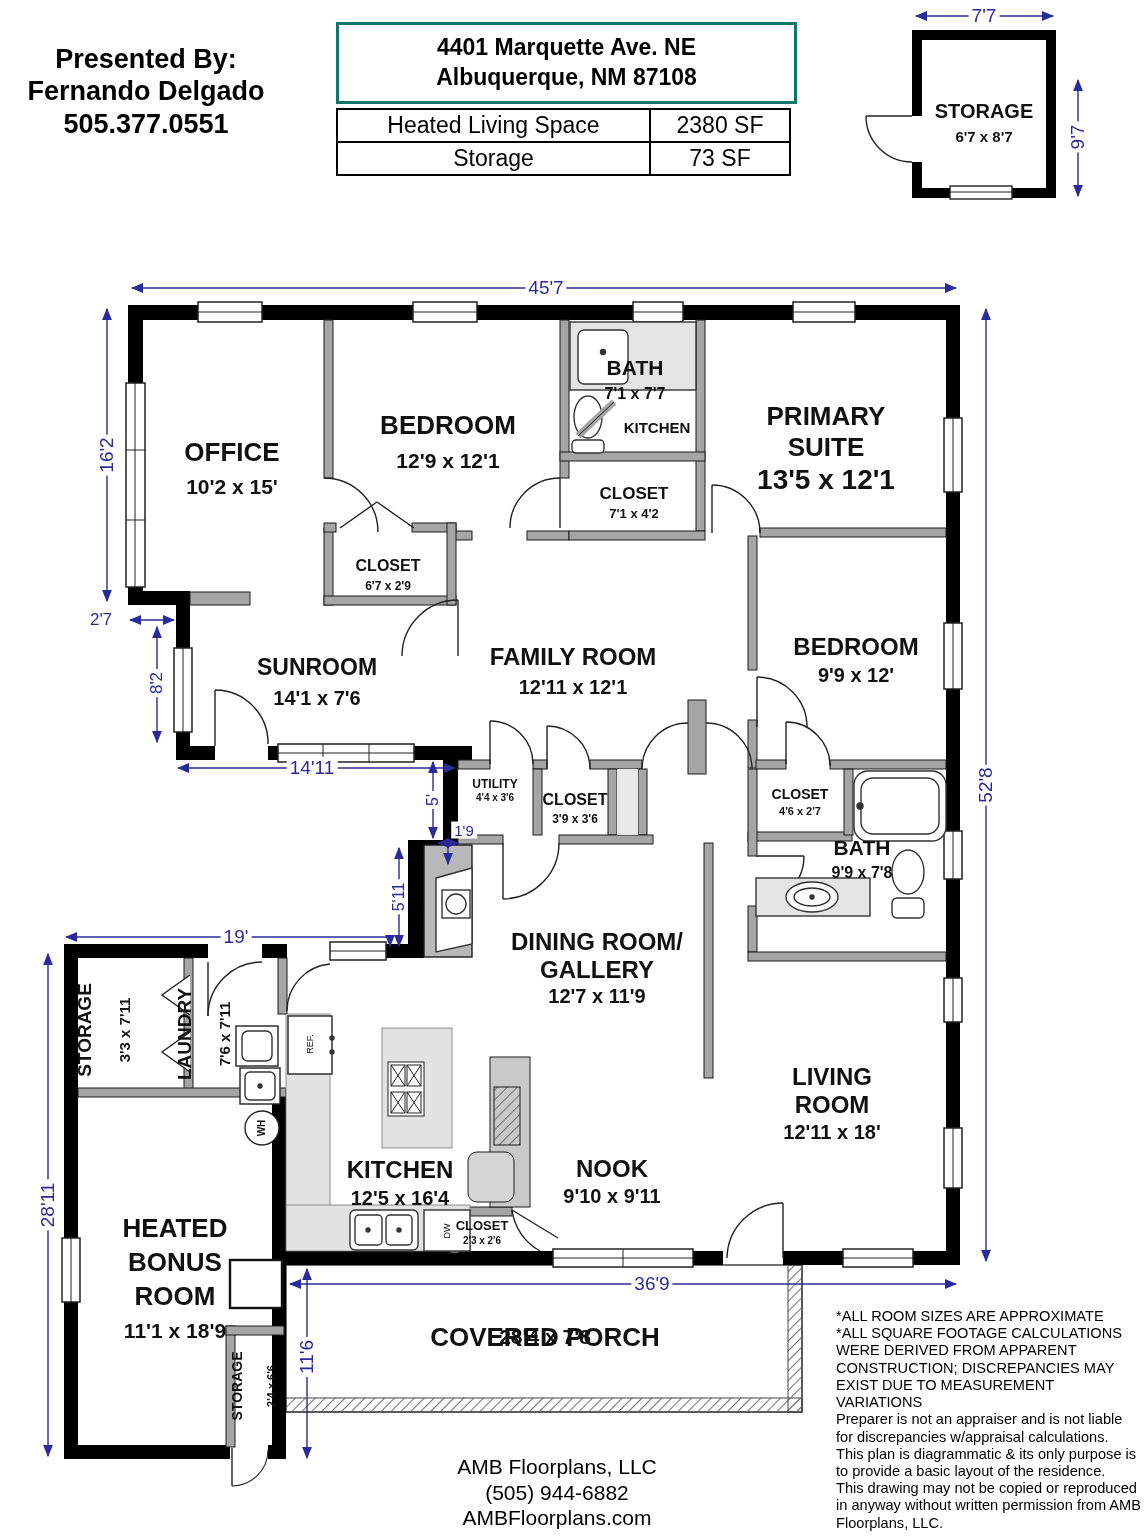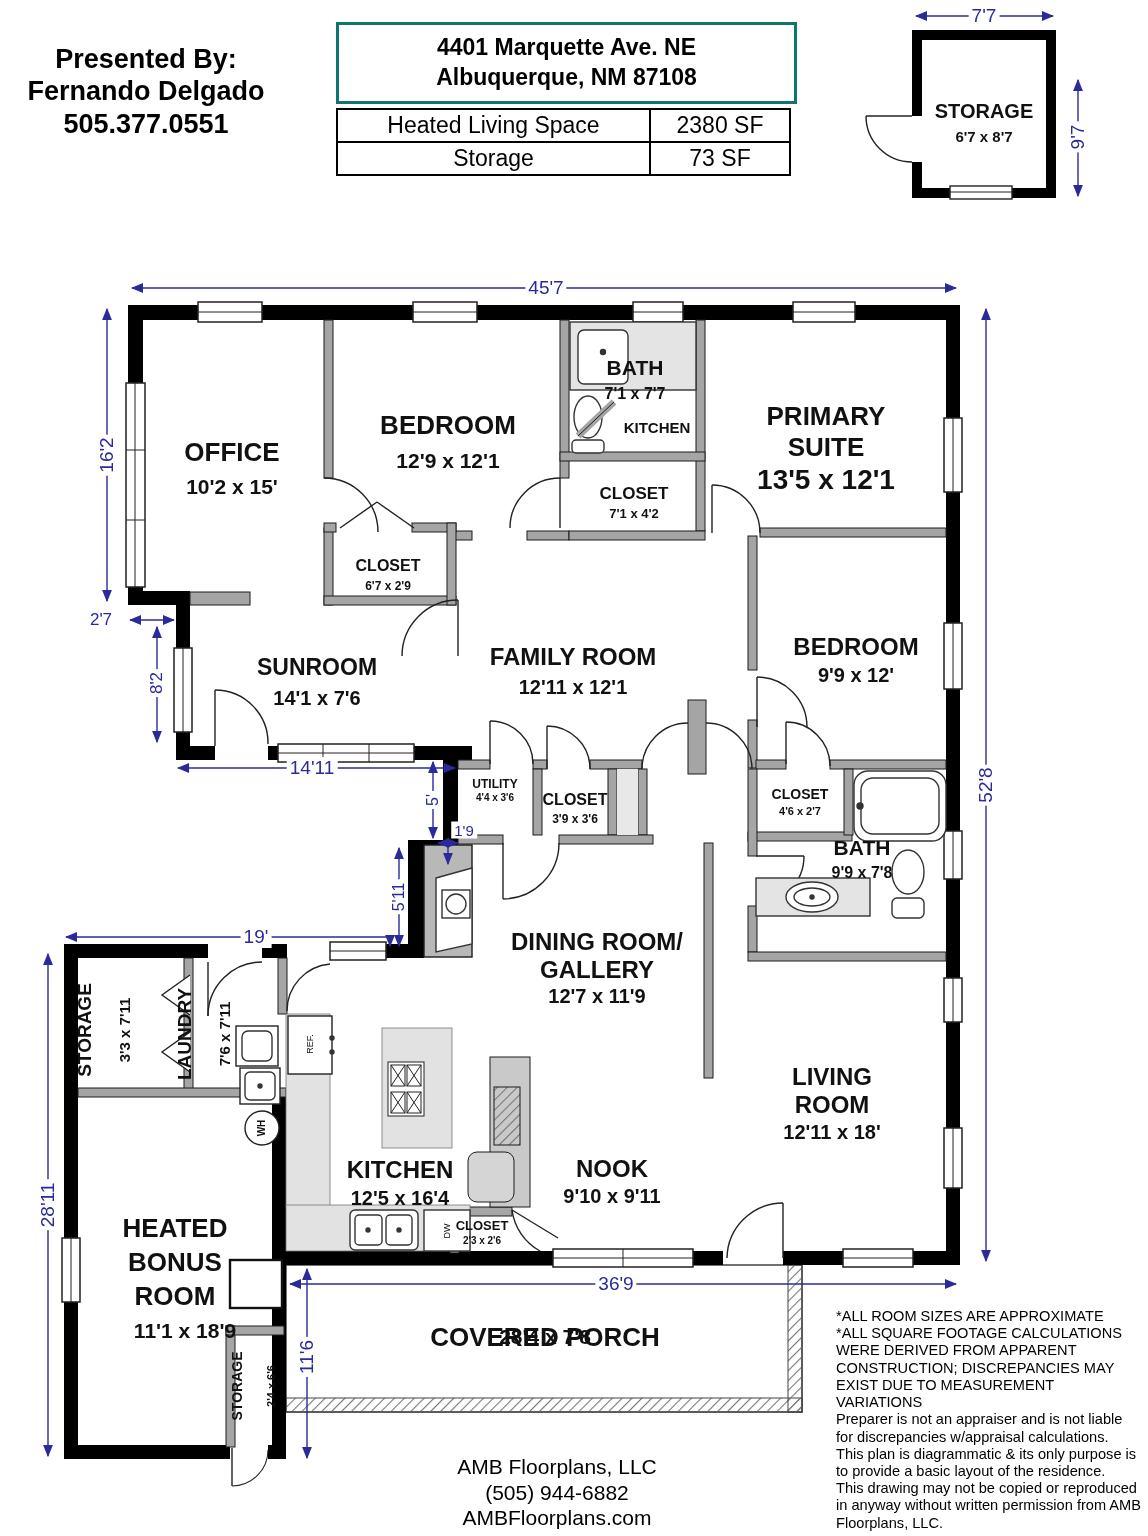--- a/index.html
+++ b/index.html
@@ -422,21 +422,21 @@
 
   <div class="lbl" style="left:612px;top:1169px;font-size:24px;">NOOK</div>
   <div class="lbl rdim" style="left:612px;top:1197px;font-size:20px;">9'10 x 9'11</div>
 
   <div class="lbl" style="left:482px;top:1226px;font-size:13px;">CLOSET</div>
   <div class="lbl rdim" style="left:482px;top:1241px;font-size:10px;">2'3 x 2'6</div>
 
   <div class="lbl" style="left:175px;top:1263px;font-size:26px;line-height:1.3;">HEATED
 BONUS
 ROOM</div>
-  <div class="lbl rdim" style="left:185px;top:1331px;font-size:21px;">11'1 x 18'9</div>
+  <div class="lbl rdim" style="left:175px;top:1331px;font-size:21px;">11'1 x 18'9</div>
 
   <div class="vlbl" style="left:254px;top:1386px;">
     <div style="font-size:14px;">STORAGE</div>
     <div style="font-size:11px;">2'4 x 6'6</div>
   </div>
 
   <div class="lbl" style="left:545px;top:1337px;font-size:26px;">COVERED PORCH</div>
   <div class="lbl rdim" style="left:545px;top:1337px;font-size:21px;">28'4 x 7'8</div>
 
   <div class="lbl" style="left:984px;top:112px;font-size:20px;">STORAGE</div>
@@ -447,24 +447,24 @@
   <div class="vlbl" style="left:447px;top:1231px;font-size:9px;font-weight:normal;">DW</div>
 
   <div class="dim" style="left:546px;top:288px;">45'7</div>
   <div class="dimv" style="left:107px;top:455px;">16'2</div>
   <div class="dim" style="left:101px;top:620px;font-size:17px;">2'7</div>
   <div class="dimv" style="left:157px;top:683px;font-size:17px;">8'2</div>
   <div class="dim" style="left:312px;top:768px;">14'11</div>
   <div class="dimv" style="left:433px;top:800px;font-size:16px;">5'</div>
   <div class="dim" style="left:452px;top:830px;font-size:15px;margin-left:12px;">1'9</div>
   <div class="dimv" style="left:399px;top:897px;font-size:16px;">5'11</div>
-  <div class="dim" style="left:256px;top:937px;">19'</div>
+  <div class="dim" style="left:236px;top:937px;">19'</div>
   <div class="dimv" style="left:48px;top:1205px;">28'11</div>
   <div class="dimv" style="left:307px;top:1357px;">11'6</div>
-  <div class="dim" style="left:616px;top:1284px;">36'9</div>
+  <div class="dim" style="left:652px;top:1284px;">36'9</div>
   <div class="dimv" style="left:986px;top:785px;">52'8</div>
   <div class="dim" style="left:984px;top:16px;">7'7</div>
   <div class="dimv" style="left:1078px;top:137px;">9'7</div>
 
   <div class="disclaimer">*ALL ROOM SIZES ARE APPROXIMATE
 *ALL SQUARE FOOTAGE CALCULATIONS
 WERE DERIVED FROM APPARENT
 CONSTRUCTION; DISCREPANCIES MAY
 EXIST DUE TO MEASUREMENT
 VARIATIONS

